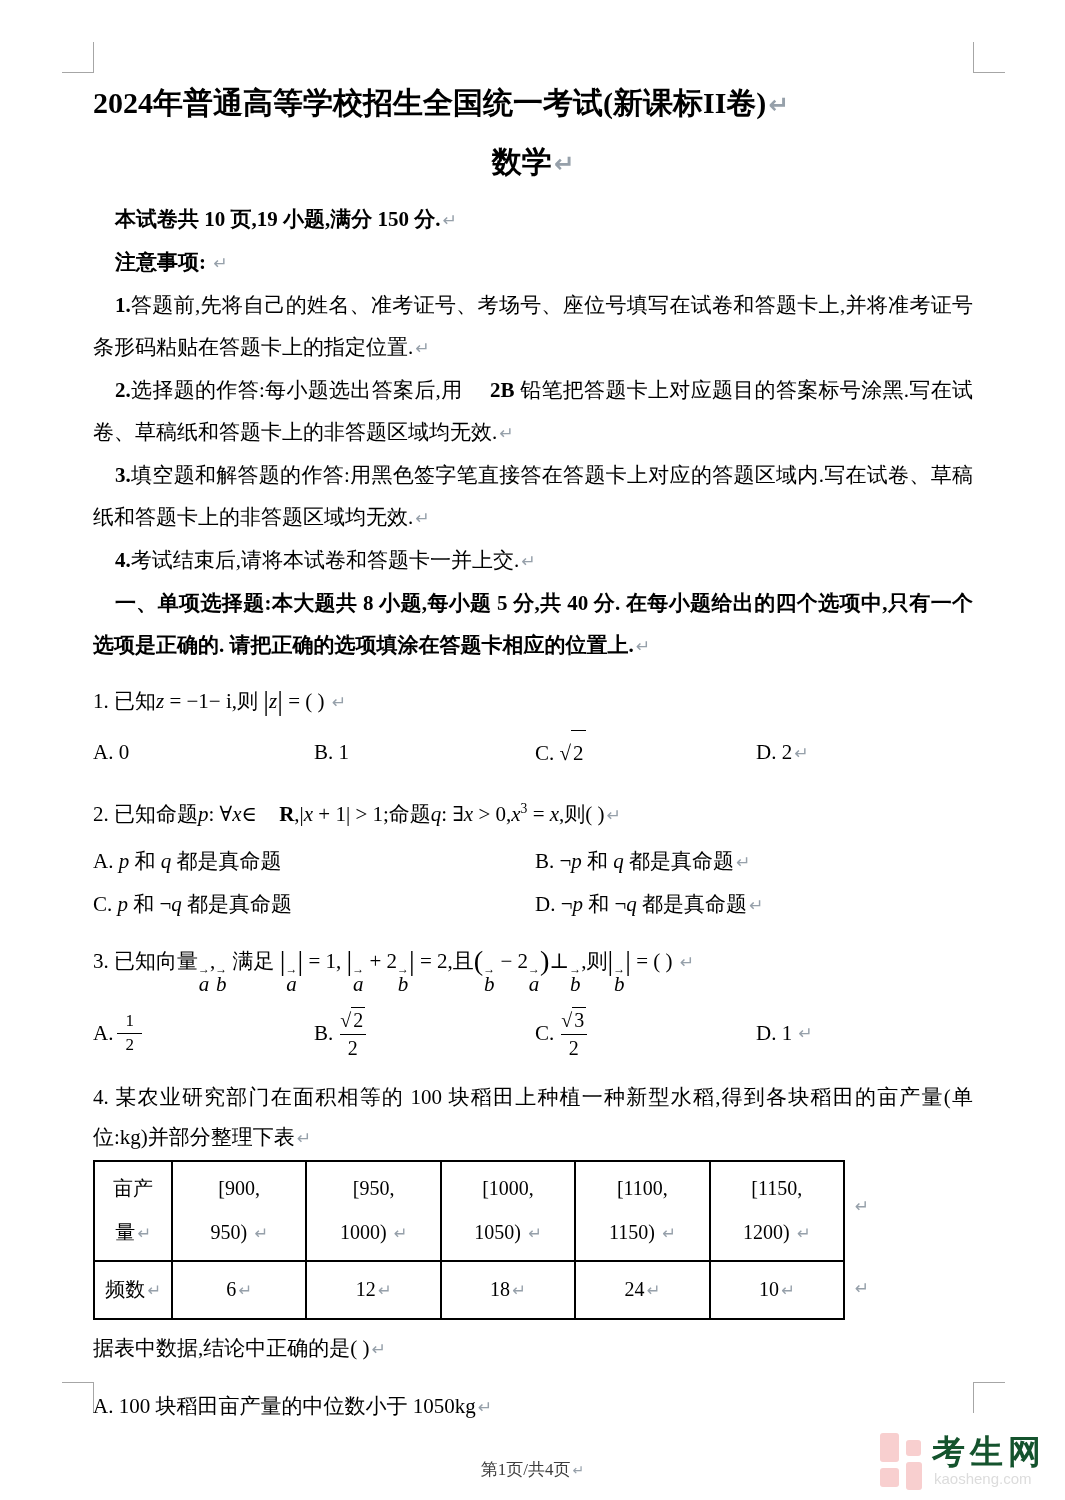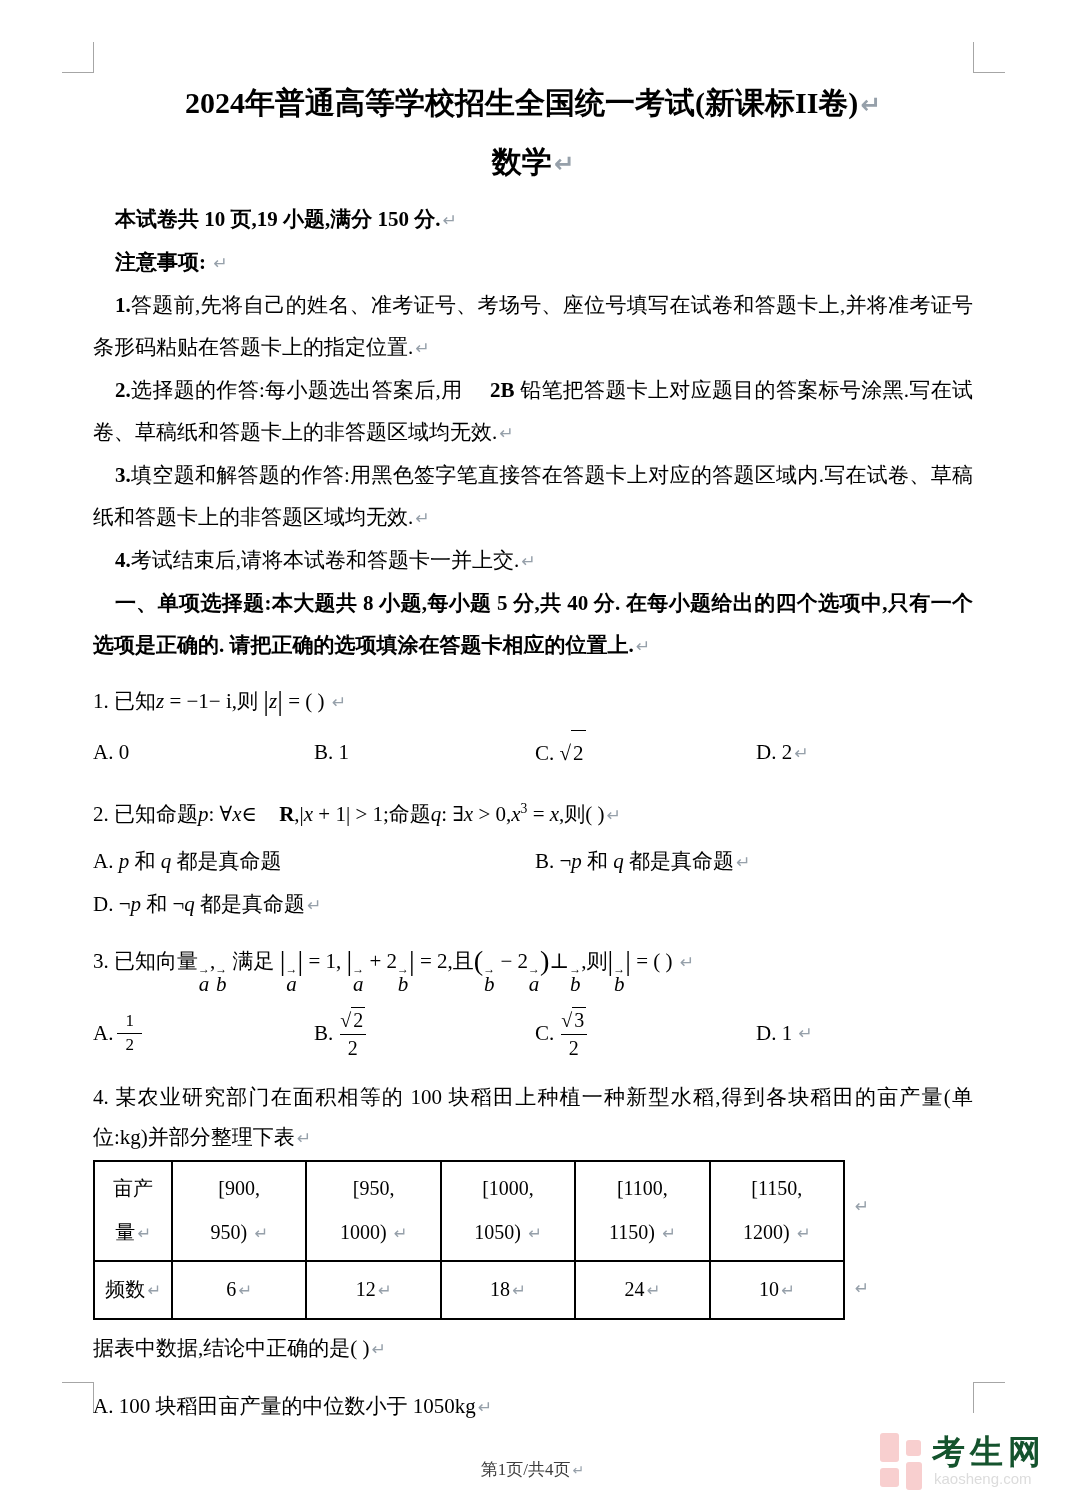--- a/index.html
+++ b/index.html
@@ -11,21 +11,21 @@
   .page{position:absolute;inset:0;}
   
   .crop{position:absolute;width:31px;height:30px;}
   .crop.tl{left:62px;top:42px;border-right:1px solid #a6a6a6;border-bottom:1px solid #a6a6a6;}
   .crop.tr{left:973px;top:42px;border-left:1px solid #a6a6a6;border-bottom:1px solid #a6a6a6;}
   .crop.bl{left:62px;top:1382px;border-right:1px solid #a6a6a6;border-top:1px solid #a6a6a6;}
   .crop.br{left:973px;top:1382px;border-left:1px solid #a6a6a6;border-top:1px solid #a6a6a6;}
 
   .content{position:absolute;left:93px;top:0;width:880px;}
 
-  .title{margin:0;padding-top:84px;text-align:center;font-weight:bold;font-size:30px;line-height:38px;}
+  .title{margin:0;padding-top:84px;font-weight:bold;font-size:30px;line-height:38px;}
   .subject{margin:20px 0 0 0;text-align:center;font-weight:bold;font-size:30px;line-height:36px;}
 
   p.doc-line{margin:0;font-size:21px;line-height:42px;text-align:justify;}
   p.first-body{margin-top:16px;}
 
   .mb{font-weight:bold;margin-left:22px;}
   .mi{font-style:italic;}
   .msup{vertical-align:super;font-size:0.65em;line-height:0;}
   .mbar{font-size:1.35em;vertical-align:-2px;}
 
@@ -123,20 +123,21 @@
       <span class="opt"><span class="">C.  </span><span class="sqrt"><span class="rsign">√</span><span class="rad">2</span></span></span>
       <span class="opt"><span class="">D. 2</span><span class="pmark">↵</span></span>
     </div>
 
     <p class="q-stem q2-stem"><span class="">2.  已知命题</span><span class="mi">p</span><span class="">: ∀</span><span class="mi">x</span><span class="">∈</span><span class="mb">R</span><span class="">,</span><span class="">|</span><span class="mi">x</span><span class=""> + 1| &gt; 1;命题</span><span class="mi">q</span><span class="">: ∃</span><span class="mi">x</span><span class=""> &gt; 0,</span><span class="mi">x</span><span class="msup">3</span><span class=""> = </span><span class="mi">x</span><span class="">,则(    )</span><span class="pmark">↵</span></p>
     <div class="optrow2">
       <span class="opt"><span class="">A. </span><span class="mi">p</span><span class=""> 和 </span><span class="mi">q</span><span class=""> 都是真命题</span></span>
       <span class="opt"><span class="">B.  ¬</span><span class="mi">p</span><span class=""> 和 </span><span class="mi">q</span><span class=""> 都是真命题</span><span class="pmark">↵</span></span>
     </div>
     <div class="optrow2">
+      <span class="opt"><span class="">C. </span><span class="mi">p</span><span class=""> 和 ¬</span><span class="mi">q</span><span class=""> 都是真命题</span></span>
       <span class="opt"><span class="">D.  ¬</span><span class="mi">p</span><span class=""> 和 ¬</span><span class="mi">q</span><span class=""> 都是真命题</span><span class="pmark">↵</span></span>
     </div>
 
     <p class="q-stem q3-stem"><span class="">3.  已知向量</span><span class="vec">
           <span class="varr">→</span>
           <span class="vlet">a</span>
         </span><span class="">,</span><span class="vec">
           <span class="varr">→</span>
           <span class="vlet">b</span>
         </span><span class=""> 满足 </span><span class="mbar">|</span><span class="vec">

